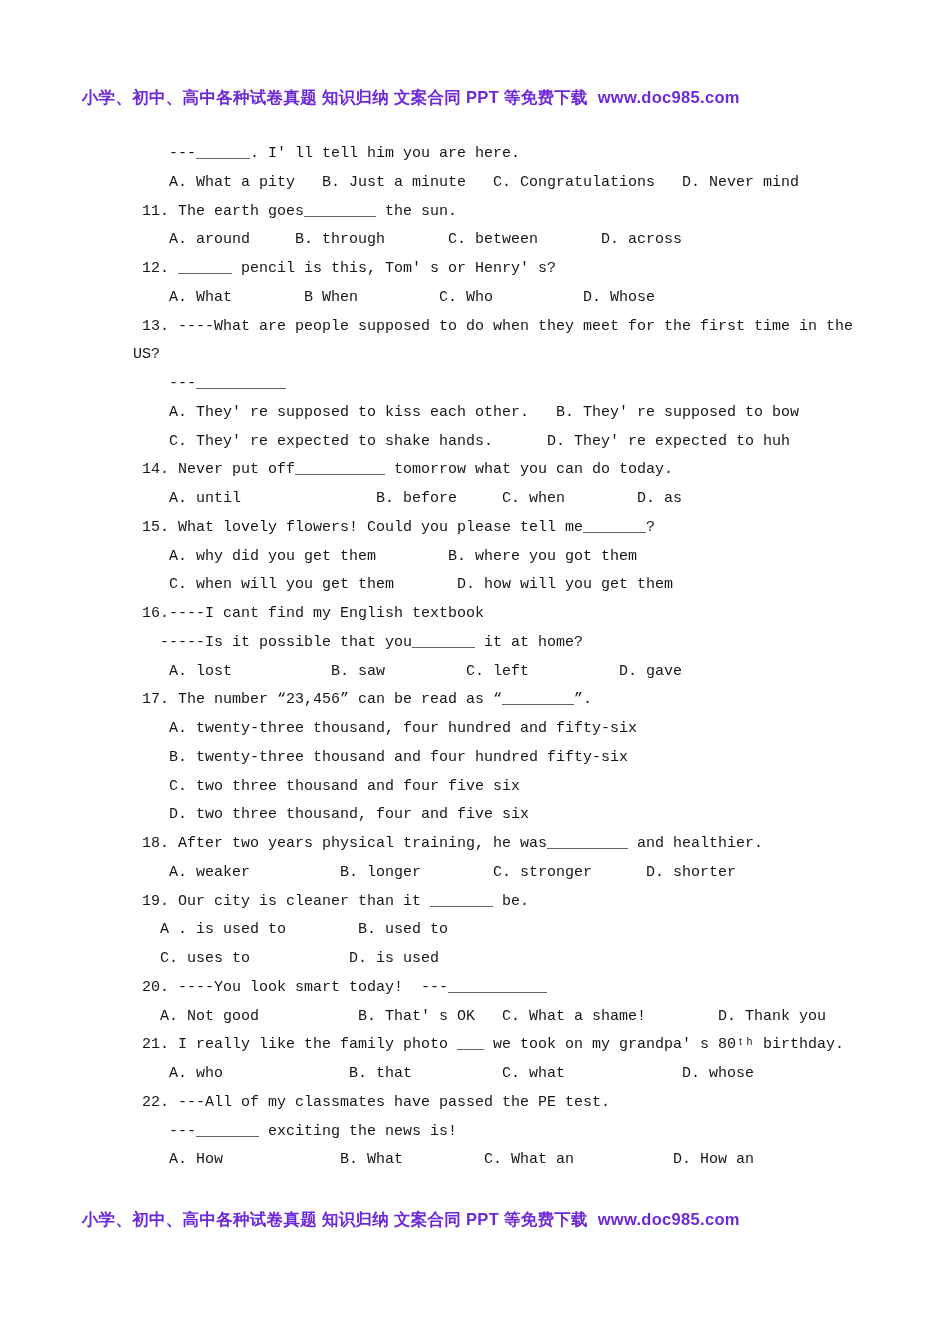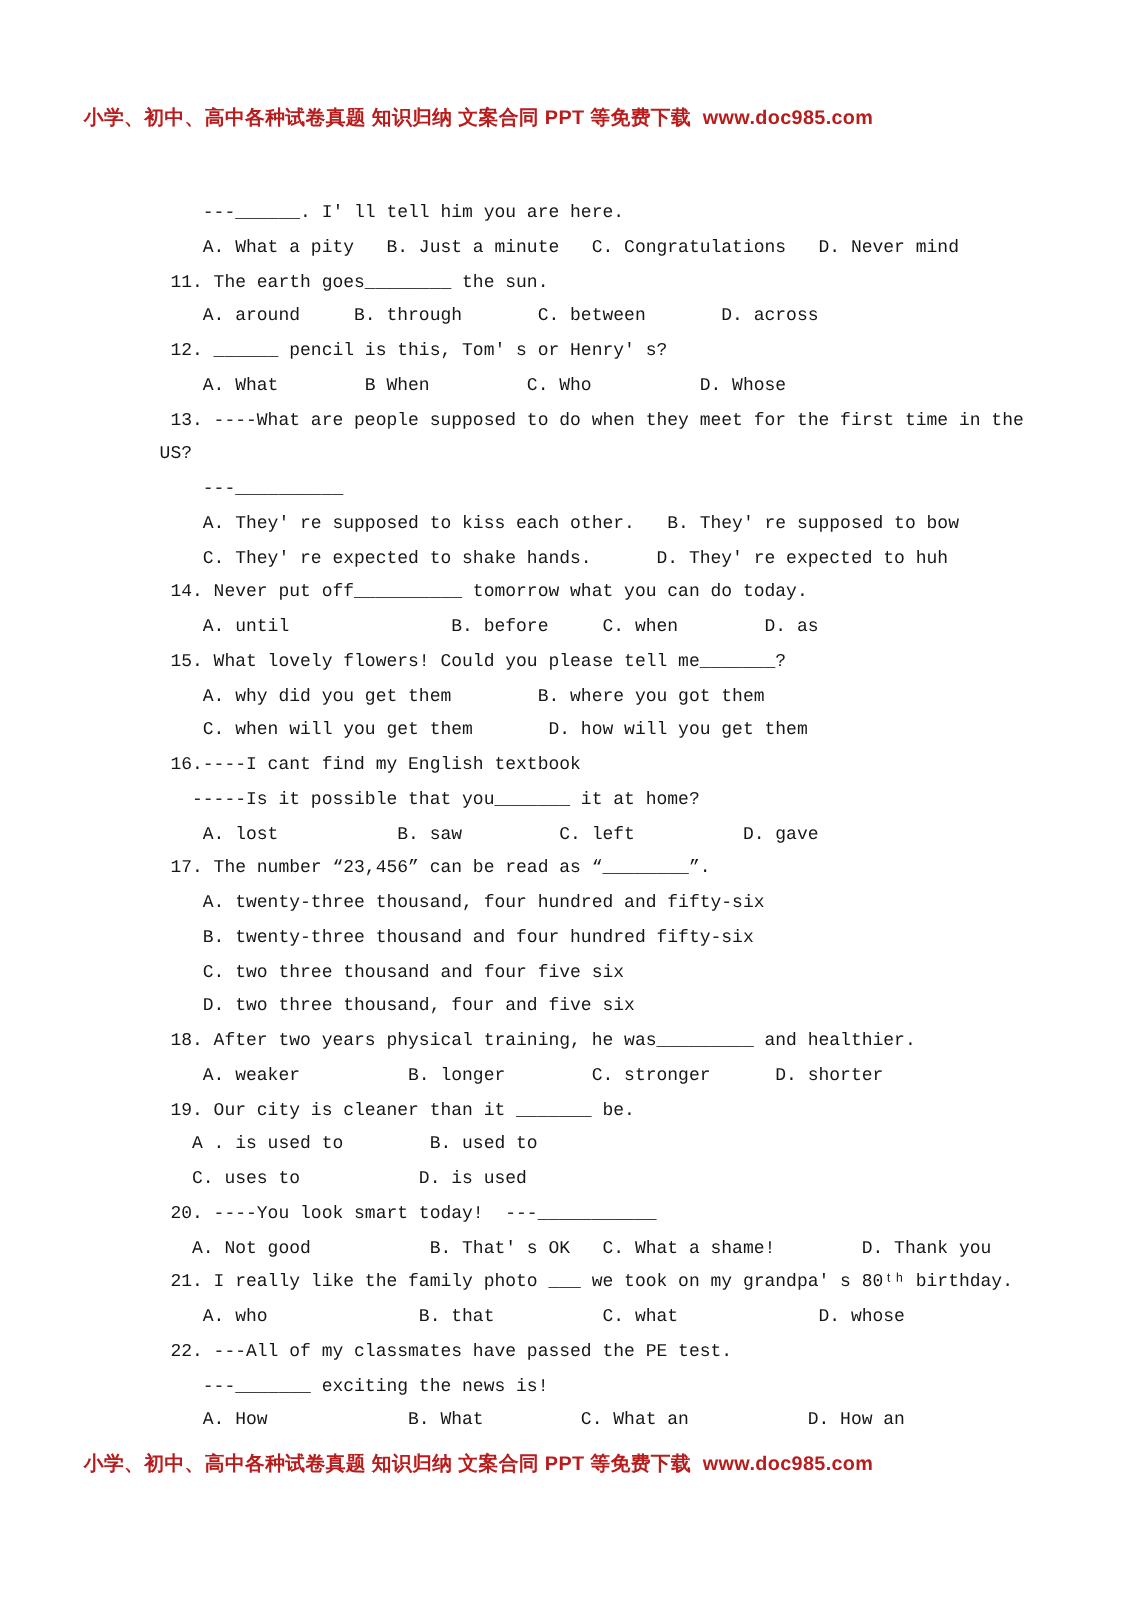--- a/index.html
+++ b/index.html
@@ -16,37 +16,37 @@
     color: #161616;
   }
   .page-header, .page-footer {
     position: absolute;
     left: 0;
     width: 778px;
     text-align: center;
     font-family: "Liberation Sans", "DejaVu Sans", sans-serif;
     font-weight: 600;
     font-size: 16.5px;
-    color: #b91c1c;
+    color: #6d28d9;
     letter-spacing: 0.3px;
     white-space: pre;
+    padding-left: 12px;
   }
   .page-header { top: 68px; }
   .page-footer { top: 1190px; }
   .doc-body {
     position: absolute;
     top: 140px;
     left: 133px;
     width: 800px;
     font-family: "Liberation Mono", "DejaVu Sans Mono", monospace;
     font-size: 15px;
     line-height: 28.75px;
     white-space: pre;
     color: #161616;
-    margin-top: 24px;
   }
   .line {
     height: 28.75px;
   }
 </style>
 </head>
 <body>
 
 <div class="page">
   <div class="page-header">

